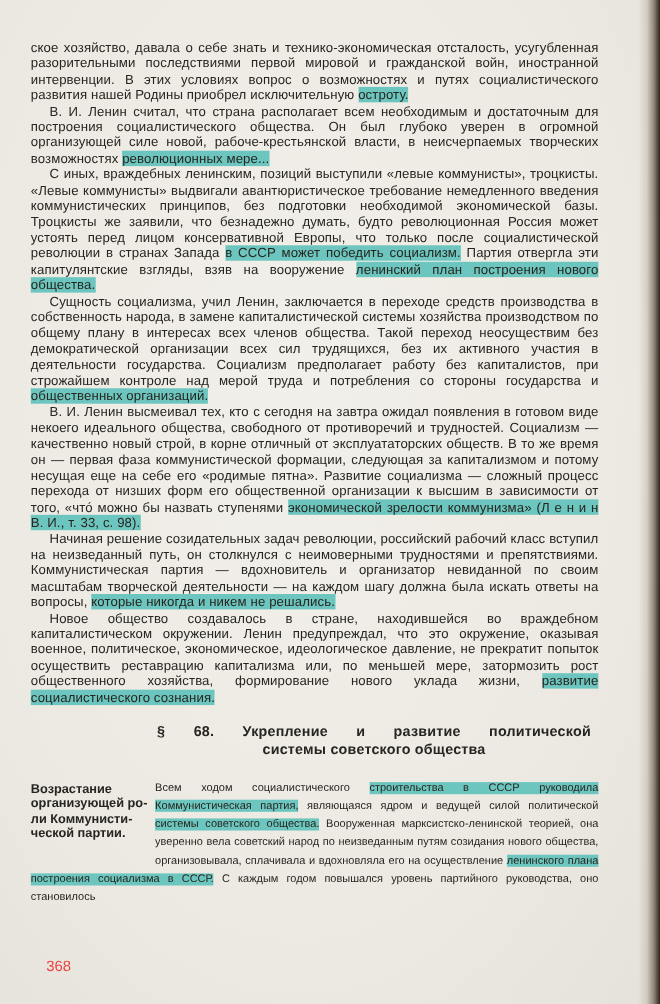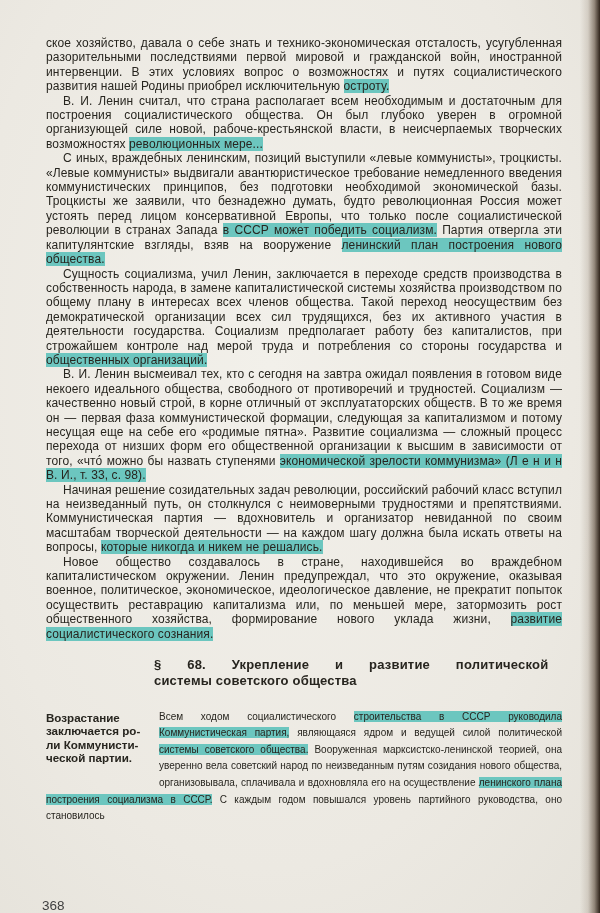--- a/index.html
+++ b/index.html
@@ -21,21 +21,21 @@
     width: 20px; height: 100%;
     background: linear-gradient(to right,
       rgba(90,64,40,0) 0%,
       rgba(90,64,40,0.15) 40%,
       rgba(62,42,24,0.50) 72%,
       rgba(30,18,9,0.92) 100%);
     pointer-events: none;
   }
   .text-col {
     position: absolute;
-    left: 46px;
+    left: 28px;
     top: 36px;
     width: 516px;
   }
   .intro {
     font-size: 12px;
     line-height: 14.4px;
     text-align: justify;
     letter-spacing: 0.1px;
     hyphens: auto;
   }
@@ -45,20 +45,21 @@
   }
   .intro p.noindent {
     text-indent: 0;
   }
   .heading {
     margin: 16px 0 0 108px;
     font-weight: 700;
     font-size: 13px;
     line-height: 15.8px;
     letter-spacing: 0.2px;
+    text-align: center;
   }
   .h-line1 {
     word-spacing: 22px;
     white-space: nowrap;
   }
   .section-para {
     margin-top: 20px;
   }
   .margin-note {
     float: left;
@@ -80,23 +81,23 @@
     hyphens: auto;
   }
   .hl {
     background-color: var(--hl, #6cc6bf);
     box-decoration-break: clone;
     -webkit-box-decoration-break: clone;
   }
   .page-number {
     position: absolute;
     left: 42px;
-    bottom: 0;
+    bottom: 27px;
     font-size: 13.5px;
-    color: #404040;
+    color: #ef4444;
   }
 </style>
 </head>
 <body>
 
 <div class="text-col">
 
   <div class="intro">
     <p class="noindent"><span>ское хозяйство, давала о себе знать и технико-экономическая отсталость, усугубленная разорительными последствиями первой мировой и гражданской войн, иностранной интервенции. В этих условиях вопрос о возможностях и путях социалистического развития нашей Родины приобрел исключительную </span><span class="hl">остроту.</span></p>
     <p><span>В. И. Ленин считал, что страна располагает всем необходимым и достаточным для построения социалистического общества. Он был глубоко уверен в огромной организующей силе новой, рабоче-крестьянской власти, в неисчерпаемых творческих возможностях </span><span class="hl">революционных мере...</span></p>
@@ -107,21 +108,21 @@
     <p><span>Новое общество создавалось в стране, находившейся во враждебном капиталистическом окружении. Ленин предупреждал, что это окружение, оказывая военное, политическое, экономическое, идеологическое давление, не прекратит попыток осуществить реставрацию капитализма или, по меньшей мере, затормозить рост общественного хозяйства, формирование нового уклада жизни, </span><span class="hl">развитие социалистического сознания.</span></p>
   </div>
 
   <div class="heading">
     <div class="h-line1">§ 68. Укрепление и развитие политической</div>
     <div class="h-line2">системы советского общества</div>
   </div>
 
   <div class="section-para">
     <div class="margin-note">Возрастание
-заключается ро-
+организующей ро-
 ли Коммунисти-
 ческой партии.</div>
     <p class="main-para"><span>Всем ходом социалистического </span><span class="hl">строительства в СССР руководила Коммунистическая партия,</span><span> являющаяся ядром и ведущей силой политической </span><span class="hl">системы советского общества.</span><span> Вооруженная марксистско-ленинской теорией, она уверенно вела советский народ по неизведанным путям созидания нового общества, организовывала, сплачивала и вдохновляла его на осуществление </span><span class="hl">ленинского плана построения социализма в СССР.</span><span> С каждым годом повышался уровень партийного руководства, оно становилось</span></p>
   </div>
 
 </div>
 
 <div class="page-number">368</div>
 
 <div class="page-edge"></div>

